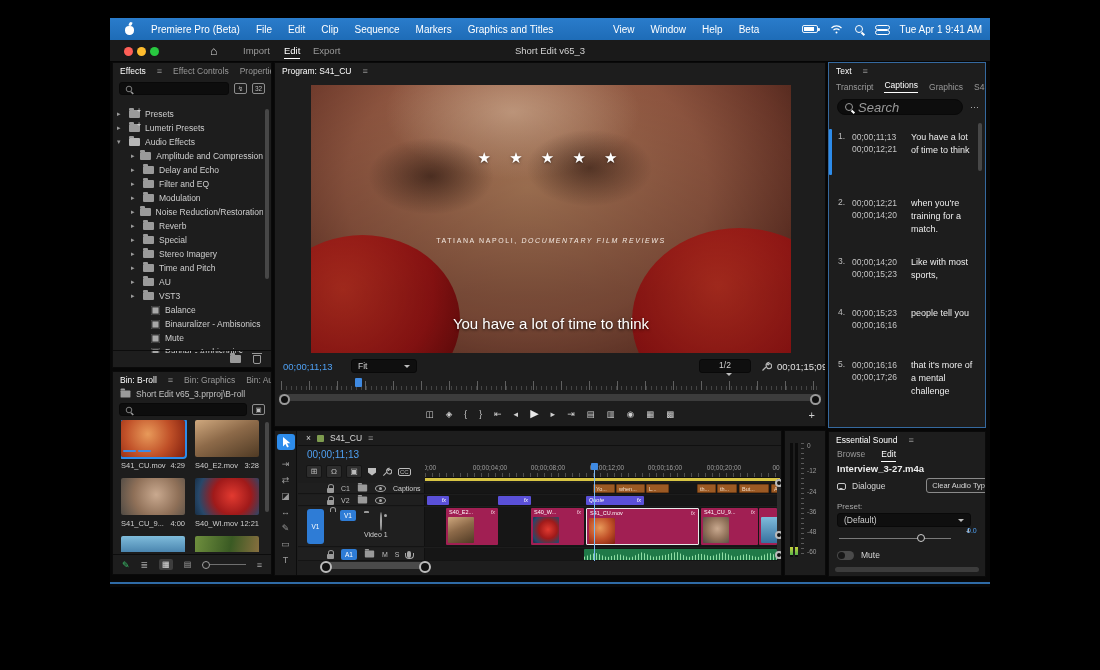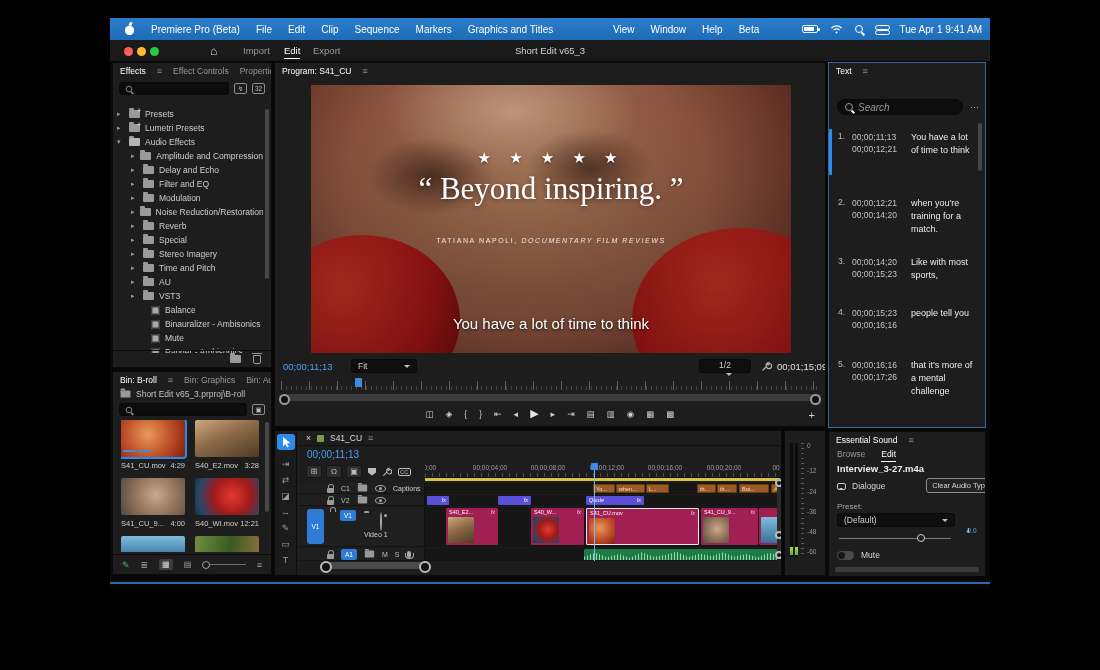--- a/index.html
+++ b/index.html
@@ -116,21 +116,21 @@
   #pmscroll{position:absolute;left:4px;right:4px;top:331px;height:7px;background:#3c3c3c;border-radius:4px;}
   #pmscroll::before,#pmscroll::after{content:"";position:absolute;top:0;width:7px;height:7px;border-radius:50%;background:#0e0e0e;border:2px solid #9a9a9a;}
   #pmscroll::before{left:0;} #pmscroll::after{right:0;}
   #transport{position:absolute;left:0;right:0;top:344px;display:flex;justify-content:center;align-items:center;gap:12px;font-size:8.5px;color:#cfcfcf;}
   #transport .gp{font-size:9px;}
   #transport .big{font-size:11px;color:#e8e8e8;}
   .addbtn{position:absolute;right:10px;top:346px;font-size:11px;color:#cfcfcf;}
   
   #textpanel{border:1px solid #35699f;}
   .pill{border-radius:8px;background:#0d0d0d;border:1px solid #090909;height:16px;display:flex;align-items:center;gap:5px;padding:0 7px;color:#9a9a9a;}
-  .pill .ph{font-size:10px;font-style:italic;}
+  .pill .ph{font-size:13px;font-style:italic;}
   .cap{position:absolute;left:6px;right:12px;display:flex;gap:7px;font-size:8.5px;}
   .cap .cn{width:10px;color:#bdbdbd;text-align:right;}
   .cap .ct{width:52px;color:#c4c4c4;line-height:1.45;}
   .cap .cx{flex:1;color:#ececec;font-size:9px;line-height:1.45;}
   .cap.on::before{content:"";position:absolute;left:-6px;top:-2px;width:3px;height:46px;background:#2d8ceb;border-radius:1px;}
   
   .estabs{display:flex;gap:16px;padding:2px 8px;font-size:8.5px;color:#9a9a9a;}
   .estabs .on{color:#fff;border-bottom:1px solid #fff;padding-bottom:2px;}
   .bub{width:9px;height:7px;border:1px solid #c8c8c8;border-radius:2px;position:relative;}
   .bub::after{content:"";position:absolute;left:1px;bottom:-3px;border:2px solid transparent;border-top-color:#c8c8c8;}
@@ -442,21 +442,20 @@
     <div class="ptabs">
       <span class="ptab on">Program: S41_CU</span>
       <span class="ham">≡</span>
     </div>
     <div id="videoframe">
       <div class="vbg"></div>
       <div class="glove l"></div>
       <div class="glove r"></div>
       <div class="vshade"></div>
       <div class="ovl stars">★ ★ ★ ★ ★</div>
-      <div class="ovl quote">“ Beyond inspiring. ”</div>
       <div class="ovl byline">
         <span>TATIANA NAPOLI,</span>
         <i>DOCUMENTARY FILM REVIEWS</i>
       </div>
       <div class="ovl vcap">You have a lot of time to think</div>
     </div>
     <span class="tc abs" style="left:8px;top:298px;">00;00;11;13</span>
     <span class="dd abs" style="left:76px;top:296px;width:66px;">
           <span>Fit</span>
           <span class="chev"></span>
@@ -490,20 +489,26 @@
           <span>▩</span>
         </div>
     <span class="addbtn">+</span>
   </div>
 
   <div class="panel" id="textpanel" style="left:718px;top:44px;width:158px;height:366px;">
     <div class="ptabs" style="padding-bottom:0;">
       <span class="ptab on">Text</span>
       <span class="ham">≡</span>
     </div>
+    <div class="ptabs" style="padding-top:4px;">
+      <span class="ptab">Transcript</span>
+      <span class="ptab on" style="border-bottom:1px solid #fff;padding-bottom:2px;">Captions</span>
+      <span class="ptab">Graphics</span>
+      <span class="ptab">S4</span>
+    </div>
     <div style="position:absolute;left:8px;top:36px;right:22px;display:flex;align-items:center;">
       <div class="pill" style="flex:1;">
         <span class="icn-search" style="border-color:#9a9a9a;"></span>
         <span class="ph">Search</span>
       </div>
       <span style="position:absolute;right:-16px;color:#bdbdbd;font-size:9px;">···</span>
     </div>
     <div>
 
     <div class="cap on" style="top: 68px;">
@@ -544,21 +549,21 @@
       <span>Browse</span>
       <span class="on">Edit</span>
     </div>
     <div class="abs" style="left:8px;top:31px;font-size:9.5px;color:#ececec;font-weight:bold;">Interview_3-27.m4a</div>
     <div class="abs" style="left:8px;top:49px;display:flex;align-items:center;gap:6px;">
       <span class="bub"></span>
       <span style="font-size:8.5px;color:#d6d6d6;">Dialogue</span>
     </div>
     <span class="clearbtn" style="top:46px;">Clear Audio Typ</span>
     <div class="abs" style="left:8px;top:70px;font-size:8px;color:#a8a8a8;">Preset:</div>
-    <span class="dd abs" style="left:8px;top:81px;width:118px;">
+    <span class="dd abs" style="left:8px;top:81px;width:134px;">
           <span>(Default)</span>
           <span class="chev"></span>
         </span>
     <span class="savic abs" style="left:135px;top:83px;"></span>
     <span class="abs" style="left:138px;top:95px;font-size:7px;color:#4fa0f2;">0.0</span>
     <div class="slider" style="top:106px;">
           <span class="knob"></span>
         </div>
     <div class="abs" style="left:8px;top:118px;display:flex;align-items:center;gap:7px;">
       <span class="toggle"></span>

